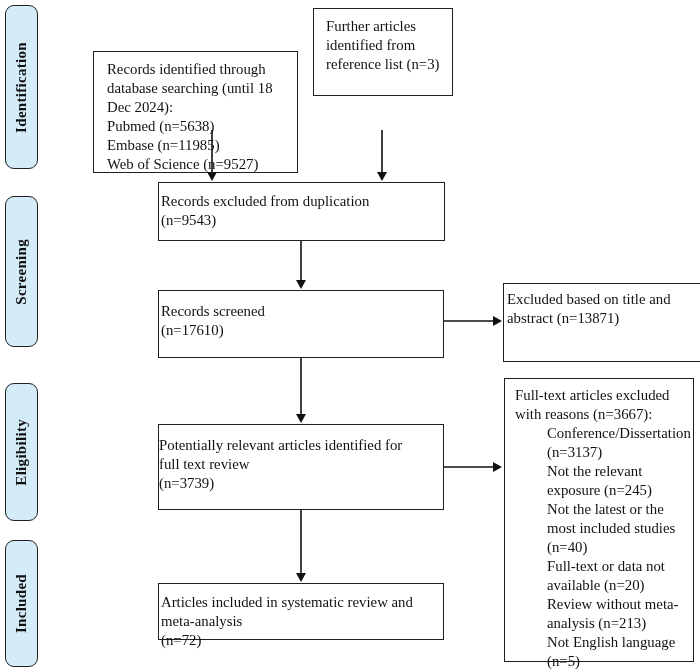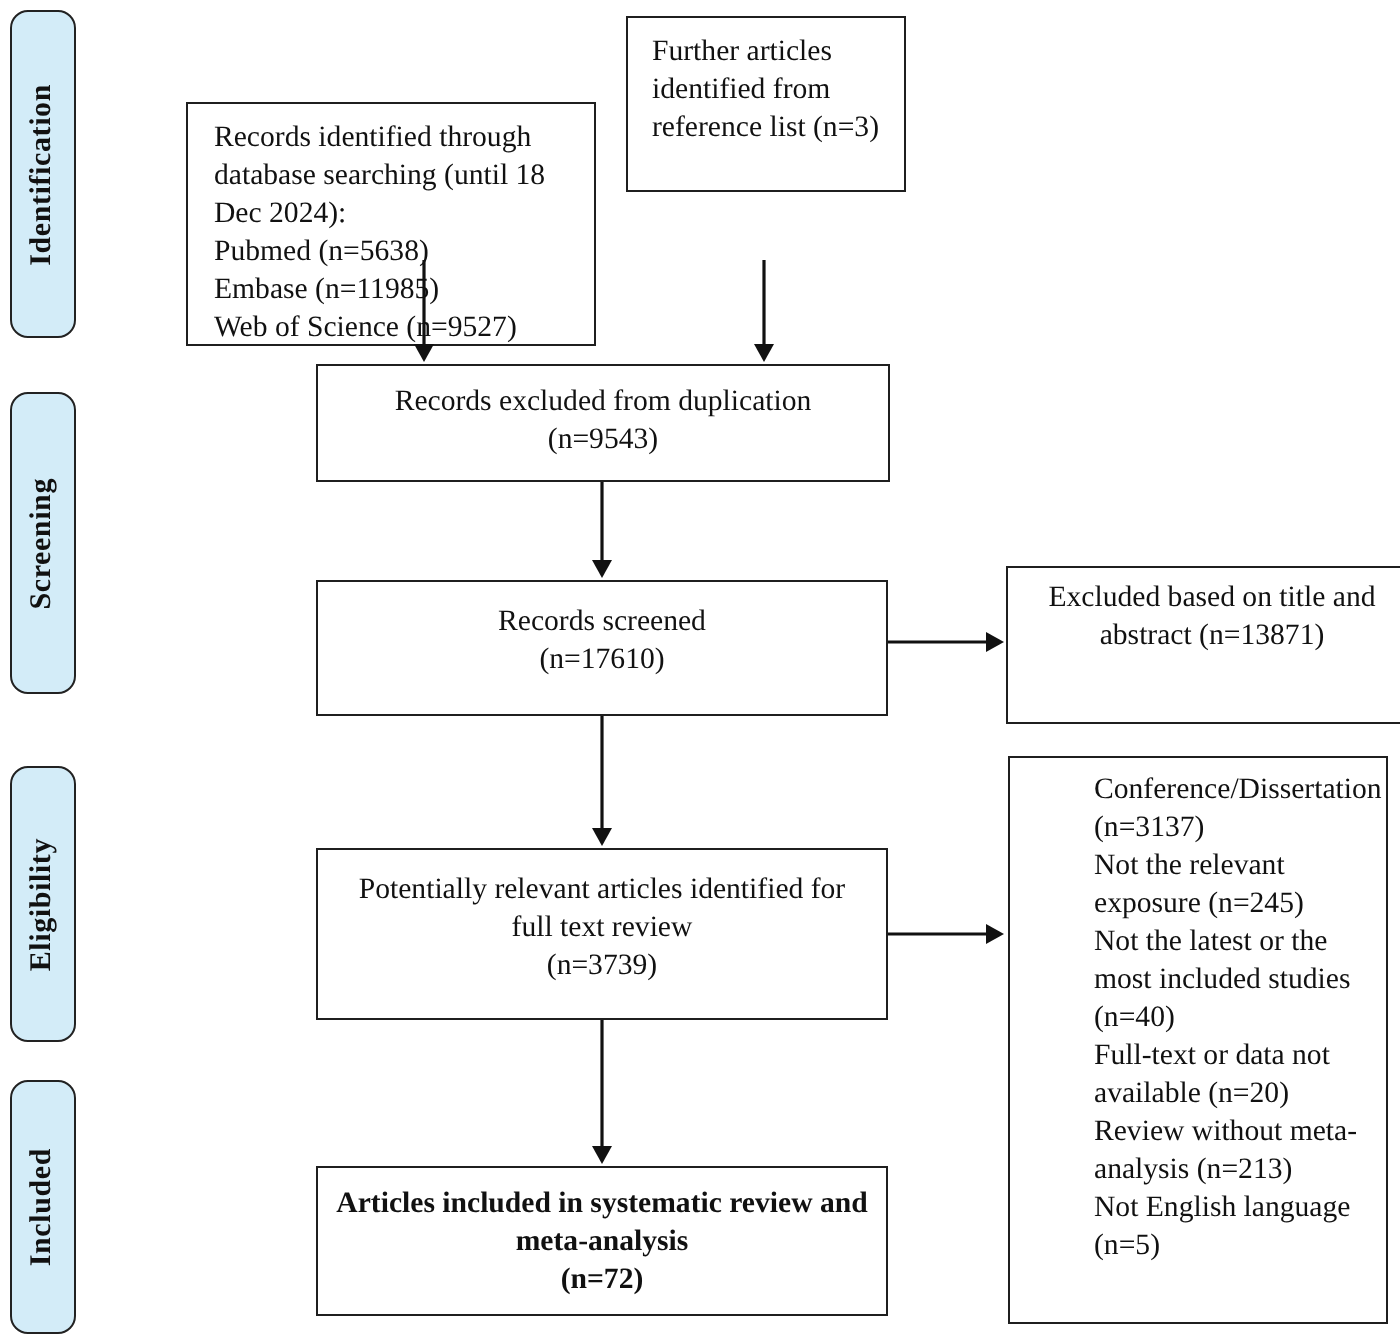--- a/index.html
+++ b/index.html
@@ -45,29 +45,29 @@
   
   .box {
     position: absolute;
     background: #ffffff;
     border: 1.6px solid var(--box-border);
     font-size: 14.8px;
     line-height: 19px;
     box-sizing: border-box;
   }
   .pre { white-space: pre-line; }
-  .center { text-align: center; }
+  .center { }
   #b-database       { left: 93px;  top: 8px;   width: 205px; height: 122px; padding: 8px 6px 0 13px; margin-top: 43px; }
   #b-reference      { left: 313px; top: 8px;   width: 140px; height: 88px; padding: 8px 6px 0 12px; }
   #b-dedup          { left: 158px; top: 182px; width: 287px; height: 59px;  padding: 9px 2px 0 2px; }
   #b-screened       { left: 158px; top: 290px; width: 286px; height: 68px;  padding: 11px 2px 0 2px; }
   #b-title-abstract { left: 503px; top: 283px; width: 206px; height: 79px;  padding: 6px 3px 0 3px; }
   #b-relevant       { left: 158px; top: 424px; width: 286px; height: 86px;  padding: 11px 0 0 0; }
   #b-fulltext       { left: 504px; top: 378px; width: 190px; height: 284px; padding: 7px 4px 0 10px; }
-  #b-included       { left: 158px; top: 583px; width: 286px; height: 75px;  padding: 9px 2px 0 2px; font-weight: bold; }
+  #b-included       { left: 158px; top: 583px; width: 286px; height: 57px;  padding: 9px 2px 0 2px; }
   .reason { margin-left: 32px; white-space: pre-line; }
   
   .arrows {
     position: absolute;
     left: 0; top: 0;
     width: 700px;
     height: 670px;
     pointer-events: none;
     color: var(--arrow);
   }
@@ -120,20 +120,22 @@
 abstract (n=13871)</div>
   </div>
 
   <div class="box center" id="b-relevant">
     <div class="pre">Potentially relevant articles identified for
 full text review
 (n=3739)</div>
   </div>
 
   <div class="box" id="b-fulltext">
+    <div class="pre">Full-text articles excluded
+with reasons (n=3667):</div>
     <div>
         <div class="reason">Conference/Dissertation
 (n=3137)</div>
         <div class="reason">Not the relevant
 exposure (n=245)</div>
         <div class="reason">Not the latest or the
 most included studies
 (n=40)</div>
         <div class="reason">Full-text or data not
 available (n=20)</div>

